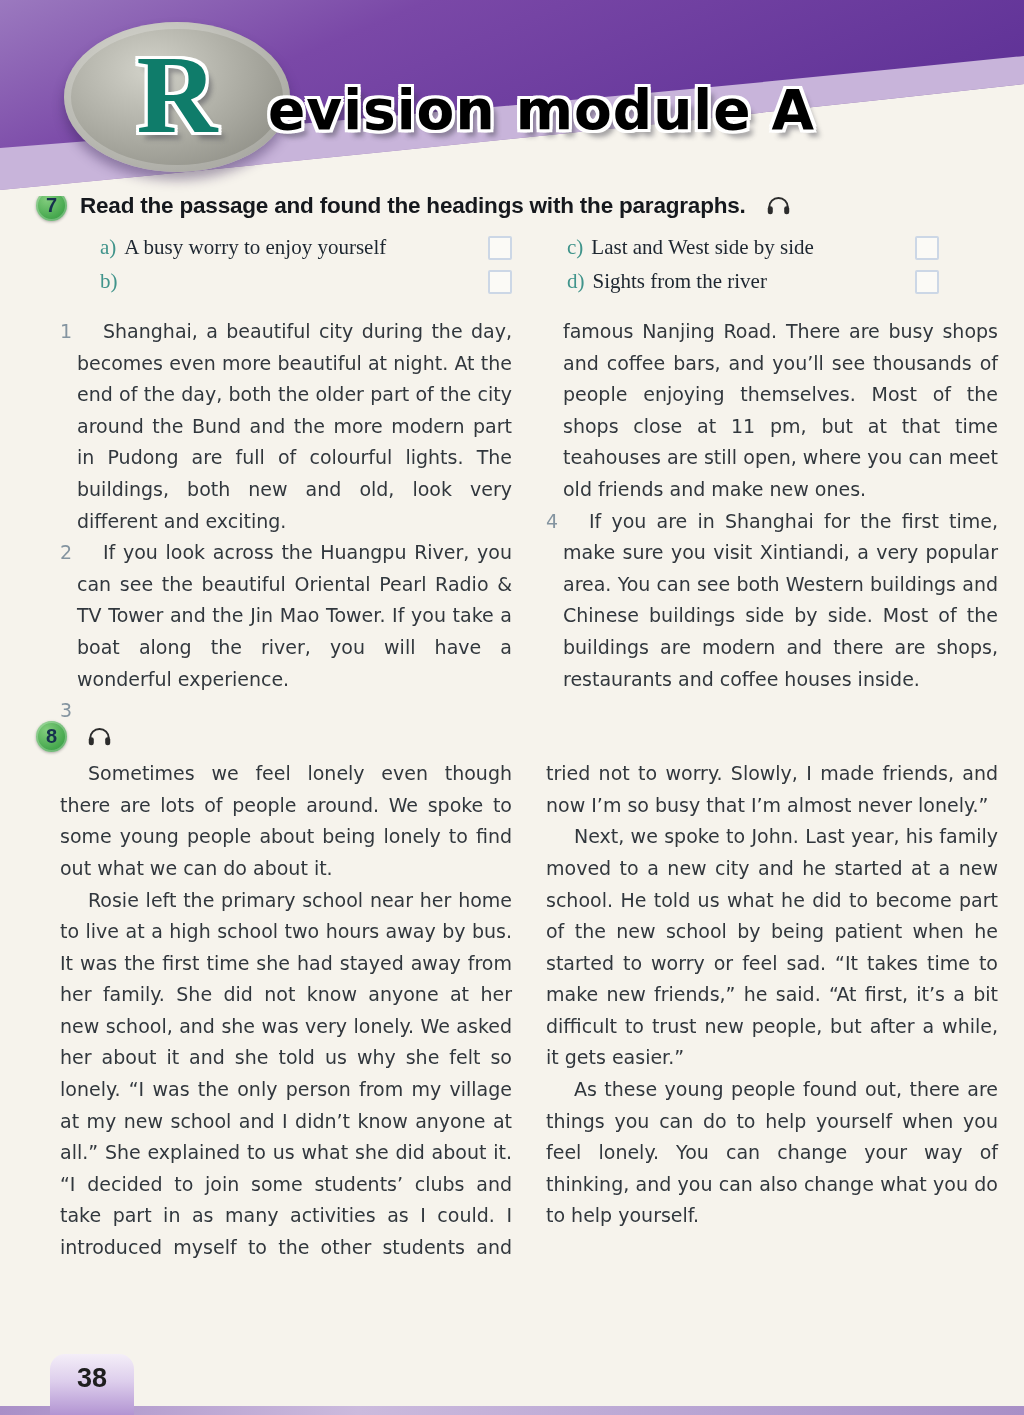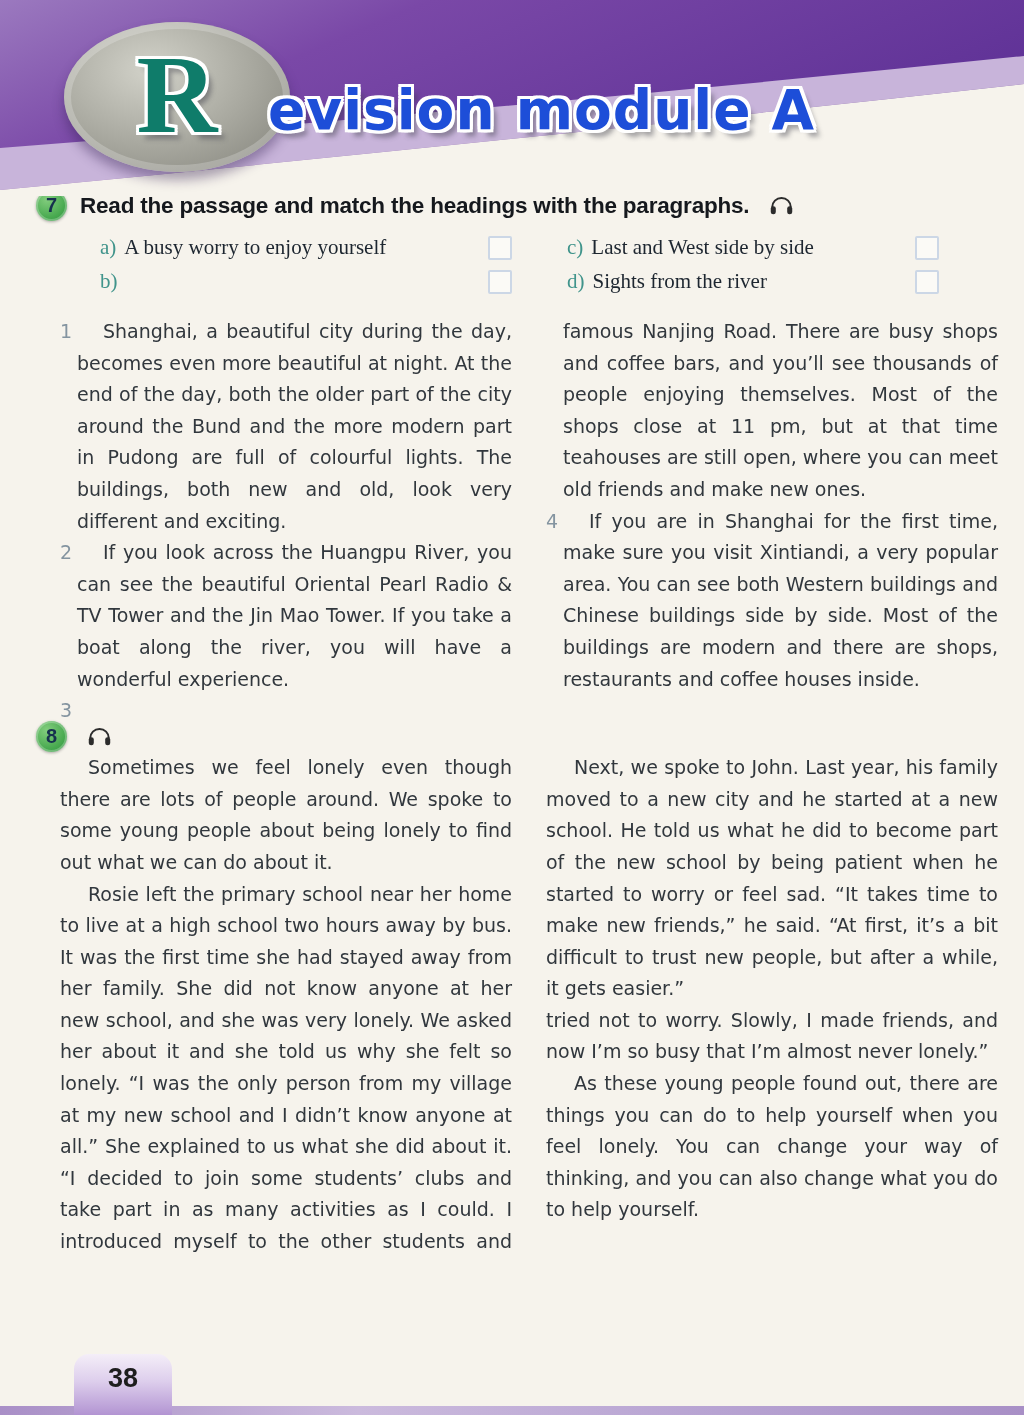--- a/index.html
+++ b/index.html
@@ -23,21 +23,21 @@
     font-family:"Liberation Serif", serif; font-weight:bold;
     font-size:112px; line-height:1; color:#0f7c6a; margin-top:-6px;
     text-shadow:
       -3px -3px 0 #fff, 3px -3px 0 #fff, -3px 3px 0 #fff, 3px 3px 0 #fff,
       0 -3px 0 #fff, 0 3px 0 #fff, -3px 0 0 #fff, 3px 0 0 #fff,
       6px 7px 5px rgba(60,60,70,.45);
   }
   .logo-title {
     position:absolute; left:268px; top:78px;
     font-family:"DejaVu Sans", sans-serif; font-weight:bold;
-    font-size:55px; letter-spacing:1px; color:#1d4ed8; white-space:nowrap;
+    font-size:55px; letter-spacing:1px; color:#000000; white-space:nowrap;
     text-shadow:
       -3px -3px 0 #fff, 3px -3px 0 #fff, -3px 3px 0 #fff, 3px 3px 0 #fff,
       0 -3px 0 #fff, 0 3px 0 #fff, -3px 0 0 #fff, 3px 0 0 #fff,
       6px 7px 5px rgba(60,60,70,.45);
   }
 
   
   .ex-header { display:flex; align-items:center; gap:13px; margin-left:36px; }
   .ex7-header { margin-top:-6px; }
   .ex8-header { margin-top:26px; }
@@ -65,39 +65,38 @@
   }
   .opt-letter { color:#40948b; margin-right:8px; }
   .opt-box {
     margin-left:auto; width:20px; height:20px; flex:0 0 auto;
     border:2px solid #ccd7e6; border-radius:2px; background:rgba(255,255,255,.55);
   }
 
   
   .cols { display:flex; gap:34px; padding-left:60px; }
   .ex7-cols { margin-top:18px; }
-  .ex8-cols { margin-top:0; }
+  .ex8-cols { margin-top:6px; }
   .col {
     width:452px; flex:0 0 auto;
     font-size:19px; line-height:31.6px; color:#31373d;
     text-align:justify; font-family:"DejaVu Sans", sans-serif;
   }
   .para { position:relative; padding-left:17px; text-indent:26px; }
   .para .pnum { position:absolute; left:0; top:0; color:#8494a0; text-indent:0; }
   .para.cont { text-indent:0; }
   .para8 { text-indent:28px; }
   .para8.no-indent { text-indent:0; }
   .justify-last { text-align-last:justify; }
 
   
   .page-tab {
-    position:absolute; left:50px; bottom:0; width:98px; height:61px;
+    position:absolute; left:50px; bottom:0; width:84px; height:61px;
     border-radius:15px 15px 0 0;
     background:linear-gradient(#f4eef8 0%, #ddceec 45%, #b294d2 100%);
-    margin-left:24px;
   }
   .page-num {
     position:absolute; top:9px; left:0; width:100%; text-align:center;
     font-family:"Liberation Sans", sans-serif; font-weight:bold;
     font-size:27px; color:#1e1e1e;
   }
   .bottom-strip {
     position:absolute; left:0; right:0; bottom:0; height:9px;
     background:linear-gradient(90deg,#a98fc7 0%,#cbbadd 35%,#b7a3d2 70%,#a88fc6 100%);
   }
@@ -122,21 +121,21 @@
     </svg>
     <div class="logo-badge">
       <span class="logo-r">R</span>
     </div>
     <div class="logo-title">evision module A</div>
   </div>
 
   <div>
     <div class="ex-header ex7-header">
       <span class="num-badge">7</span>
-      <span class="ex-title">Read the passage and match the headings with the paragraphs.</span>
+      <span class="ex-title">Read the passage and found the headings with the paragraphs.</span>
       <span class="audio-icon">
         <svg width="27" height="23" viewBox="0 0 24 21">
           <path d="M3.5 13 a8.5 8.5 0 0 1 17 0" fill="none" stroke="#2c2c2c" stroke-width="1.8"></path>
           <rect x="2.2" y="12" width="4.6" height="7.5" rx="2.2" fill="#2c2c2c"></rect>
           <rect x="17.2" y="12" width="4.6" height="7.5" rx="2.2" fill="#2c2c2c"></rect>
         </svg>
       </span>
     </div>
 
     <div class="options">
@@ -199,25 +198,25 @@
     <div class="cols ex8-cols">
       <div class="col">
         <div class="para8">
           <span>Sometimes we feel lonely even though there are lots of people around. We spoke to some young people about being lonely to find out what we can do about it.</span>
         </div>
         <div class="para8 justify-last">
           <span>Rosie left the primary school near her home to live at a high school two hours away by bus. It was the first time she had stayed away from her family. She did not know anyone at her new school, and she was very lonely. We asked her about it and she told us why she felt so lonely. “I was the only person from my village at my new school and I didn’t know anyone at all.” She explained to us what she did about it. “I decided to join some students’ clubs and take part in as many activities as I could. I introduced myself to the other students and</span>
         </div>
       </div>
       <div class="col">
+        <div class="para8 no-indent">
+          <span>tried not to worry. Slowly, I made friends, and now I’m so busy that I’m almost never lonely.”</span>
+        </div>
         <div class="para8">
           <span>Next, we spoke to John. Last year, his family moved to a new city and he started at a new school. He told us what he did to become part of the new school by being patient when he started to worry or feel sad. “It takes time to make new friends,” he said. “At first, it’s a bit difficult to trust new people, but after a while, it gets easier.”</span>
-        </div>
-        <div class="para8 no-indent">
-          <span>tried not to worry. Slowly, I made friends, and now I’m so busy that I’m almost never lonely.”</span>
         </div>
         <div class="para8">
           <span>As these young people found out, there are things you can do to help yourself when you feel lonely. You can change your way of thinking, and you can also change what you do to help yourself.</span>
         </div>
       </div>
     </div>
   </div>
 
   <div class="bottom-strip"></div>
   <div class="page-tab">

